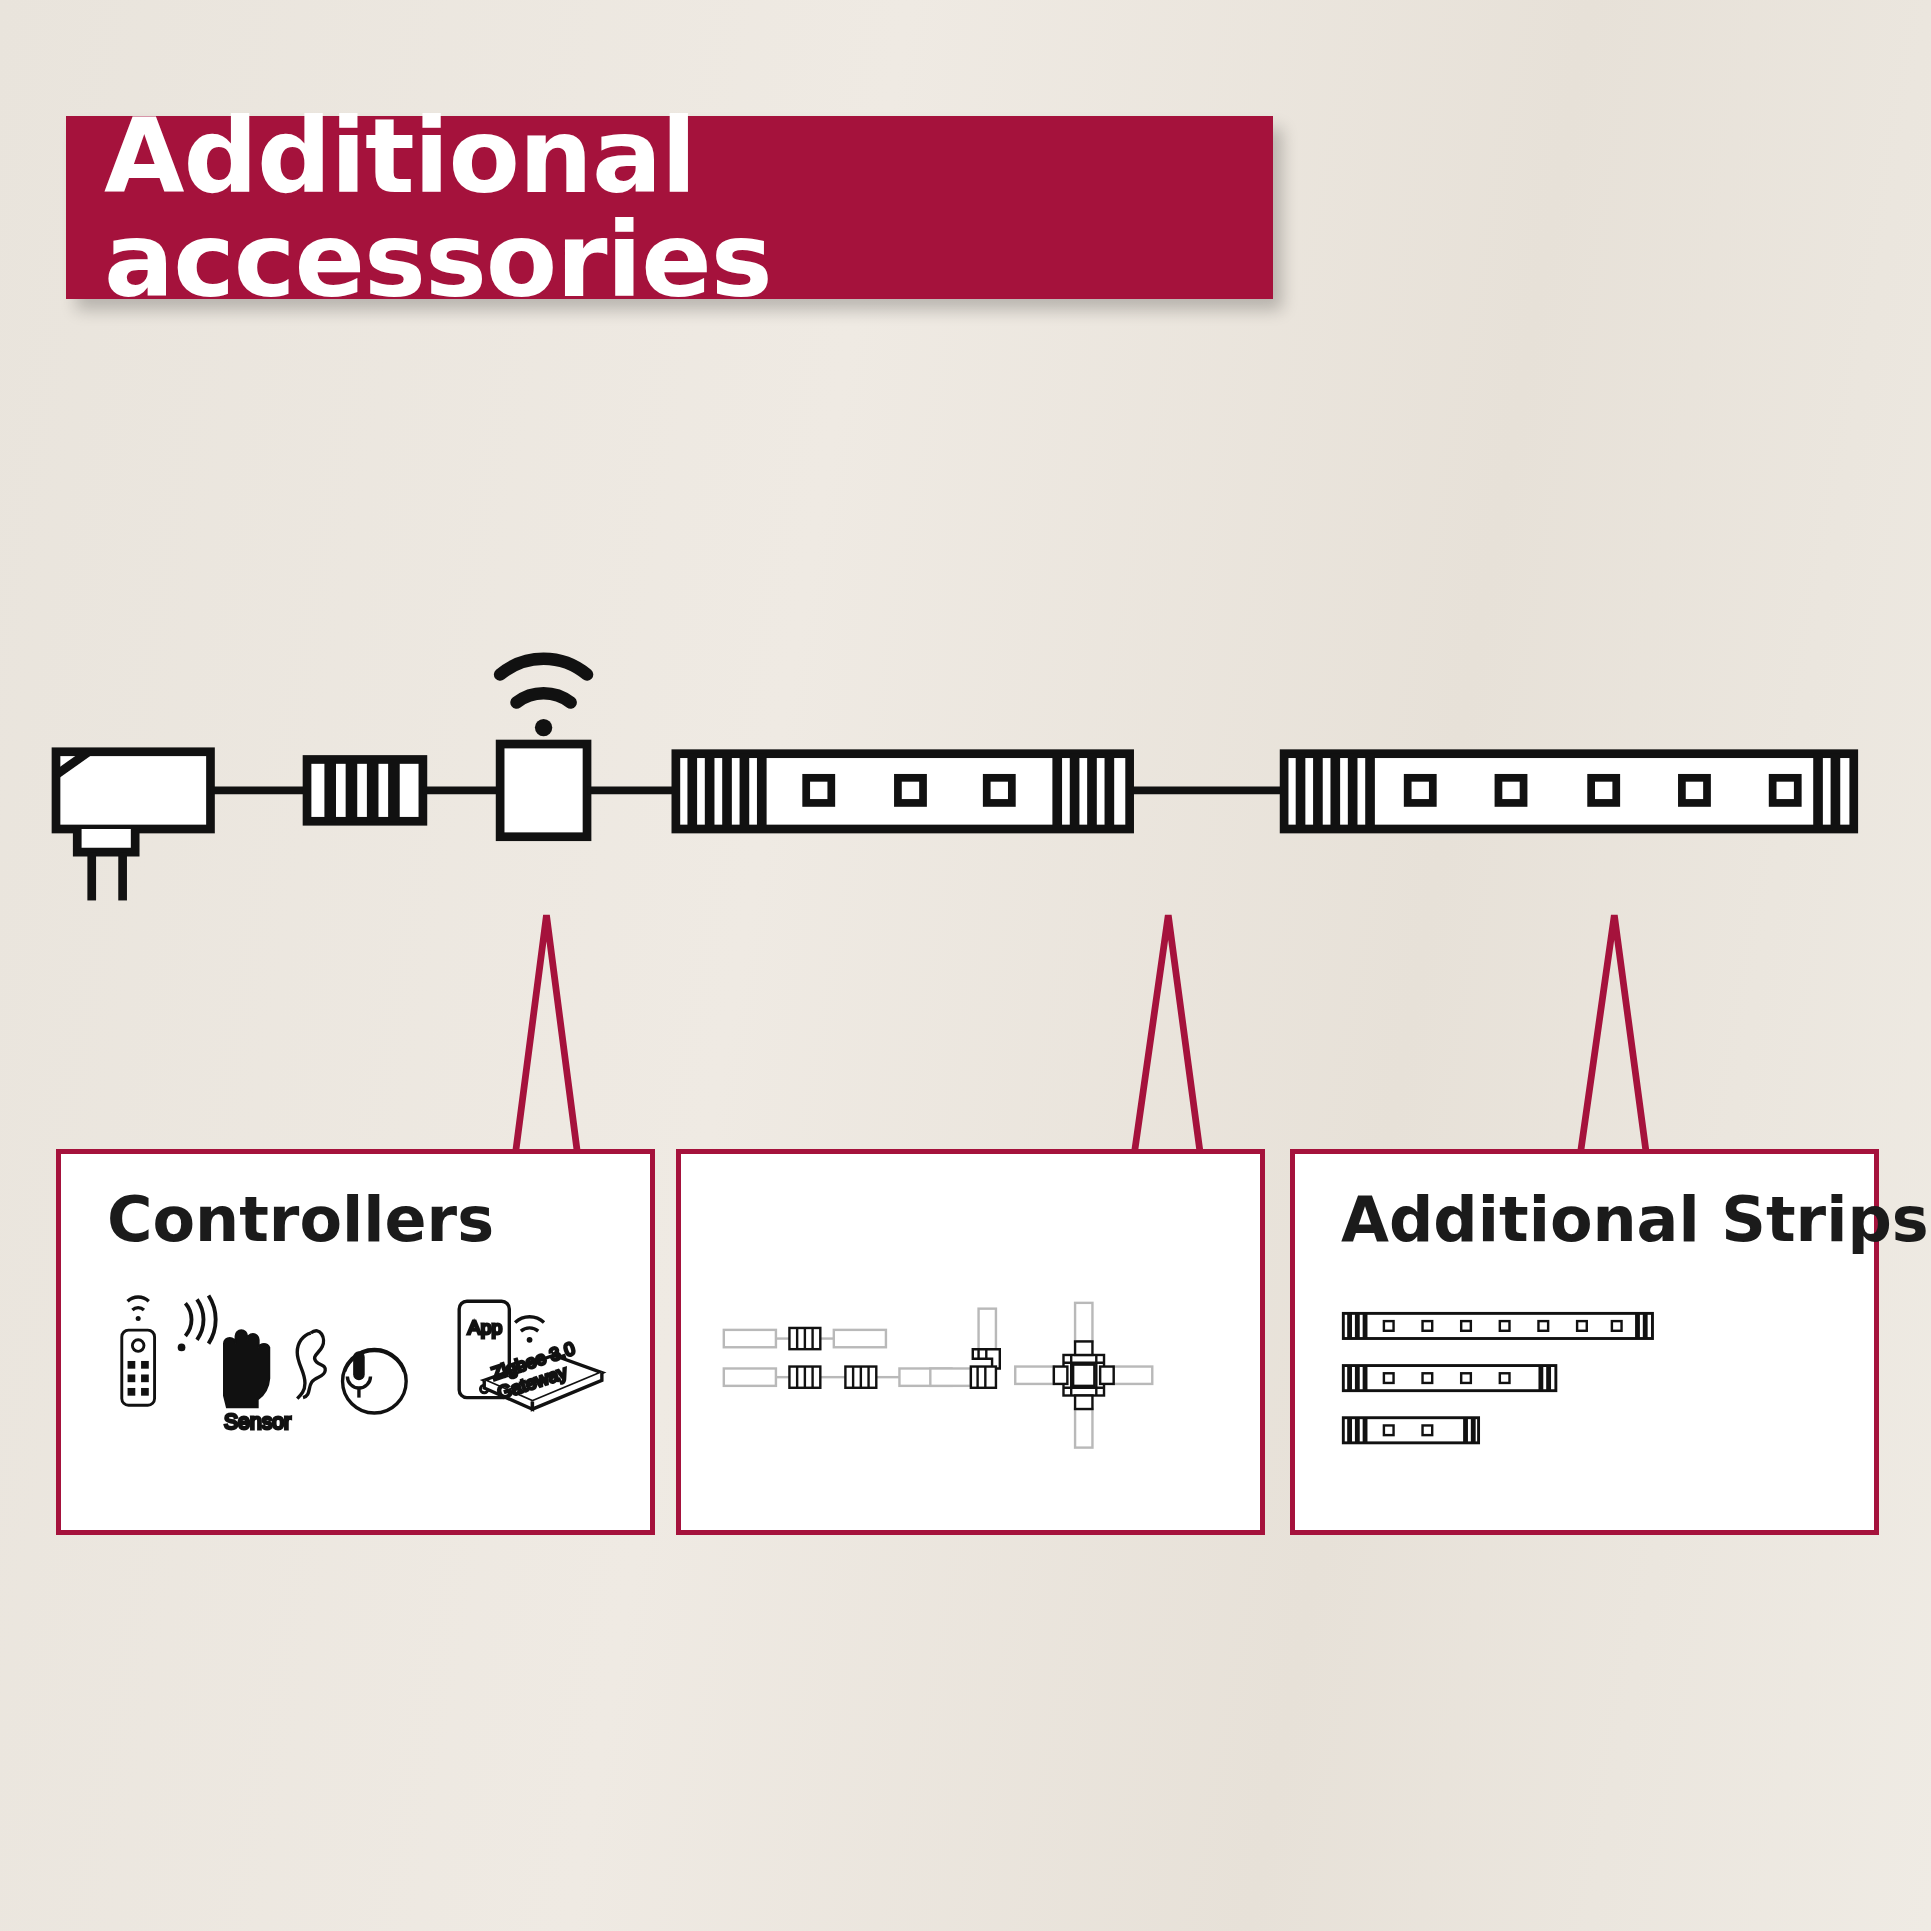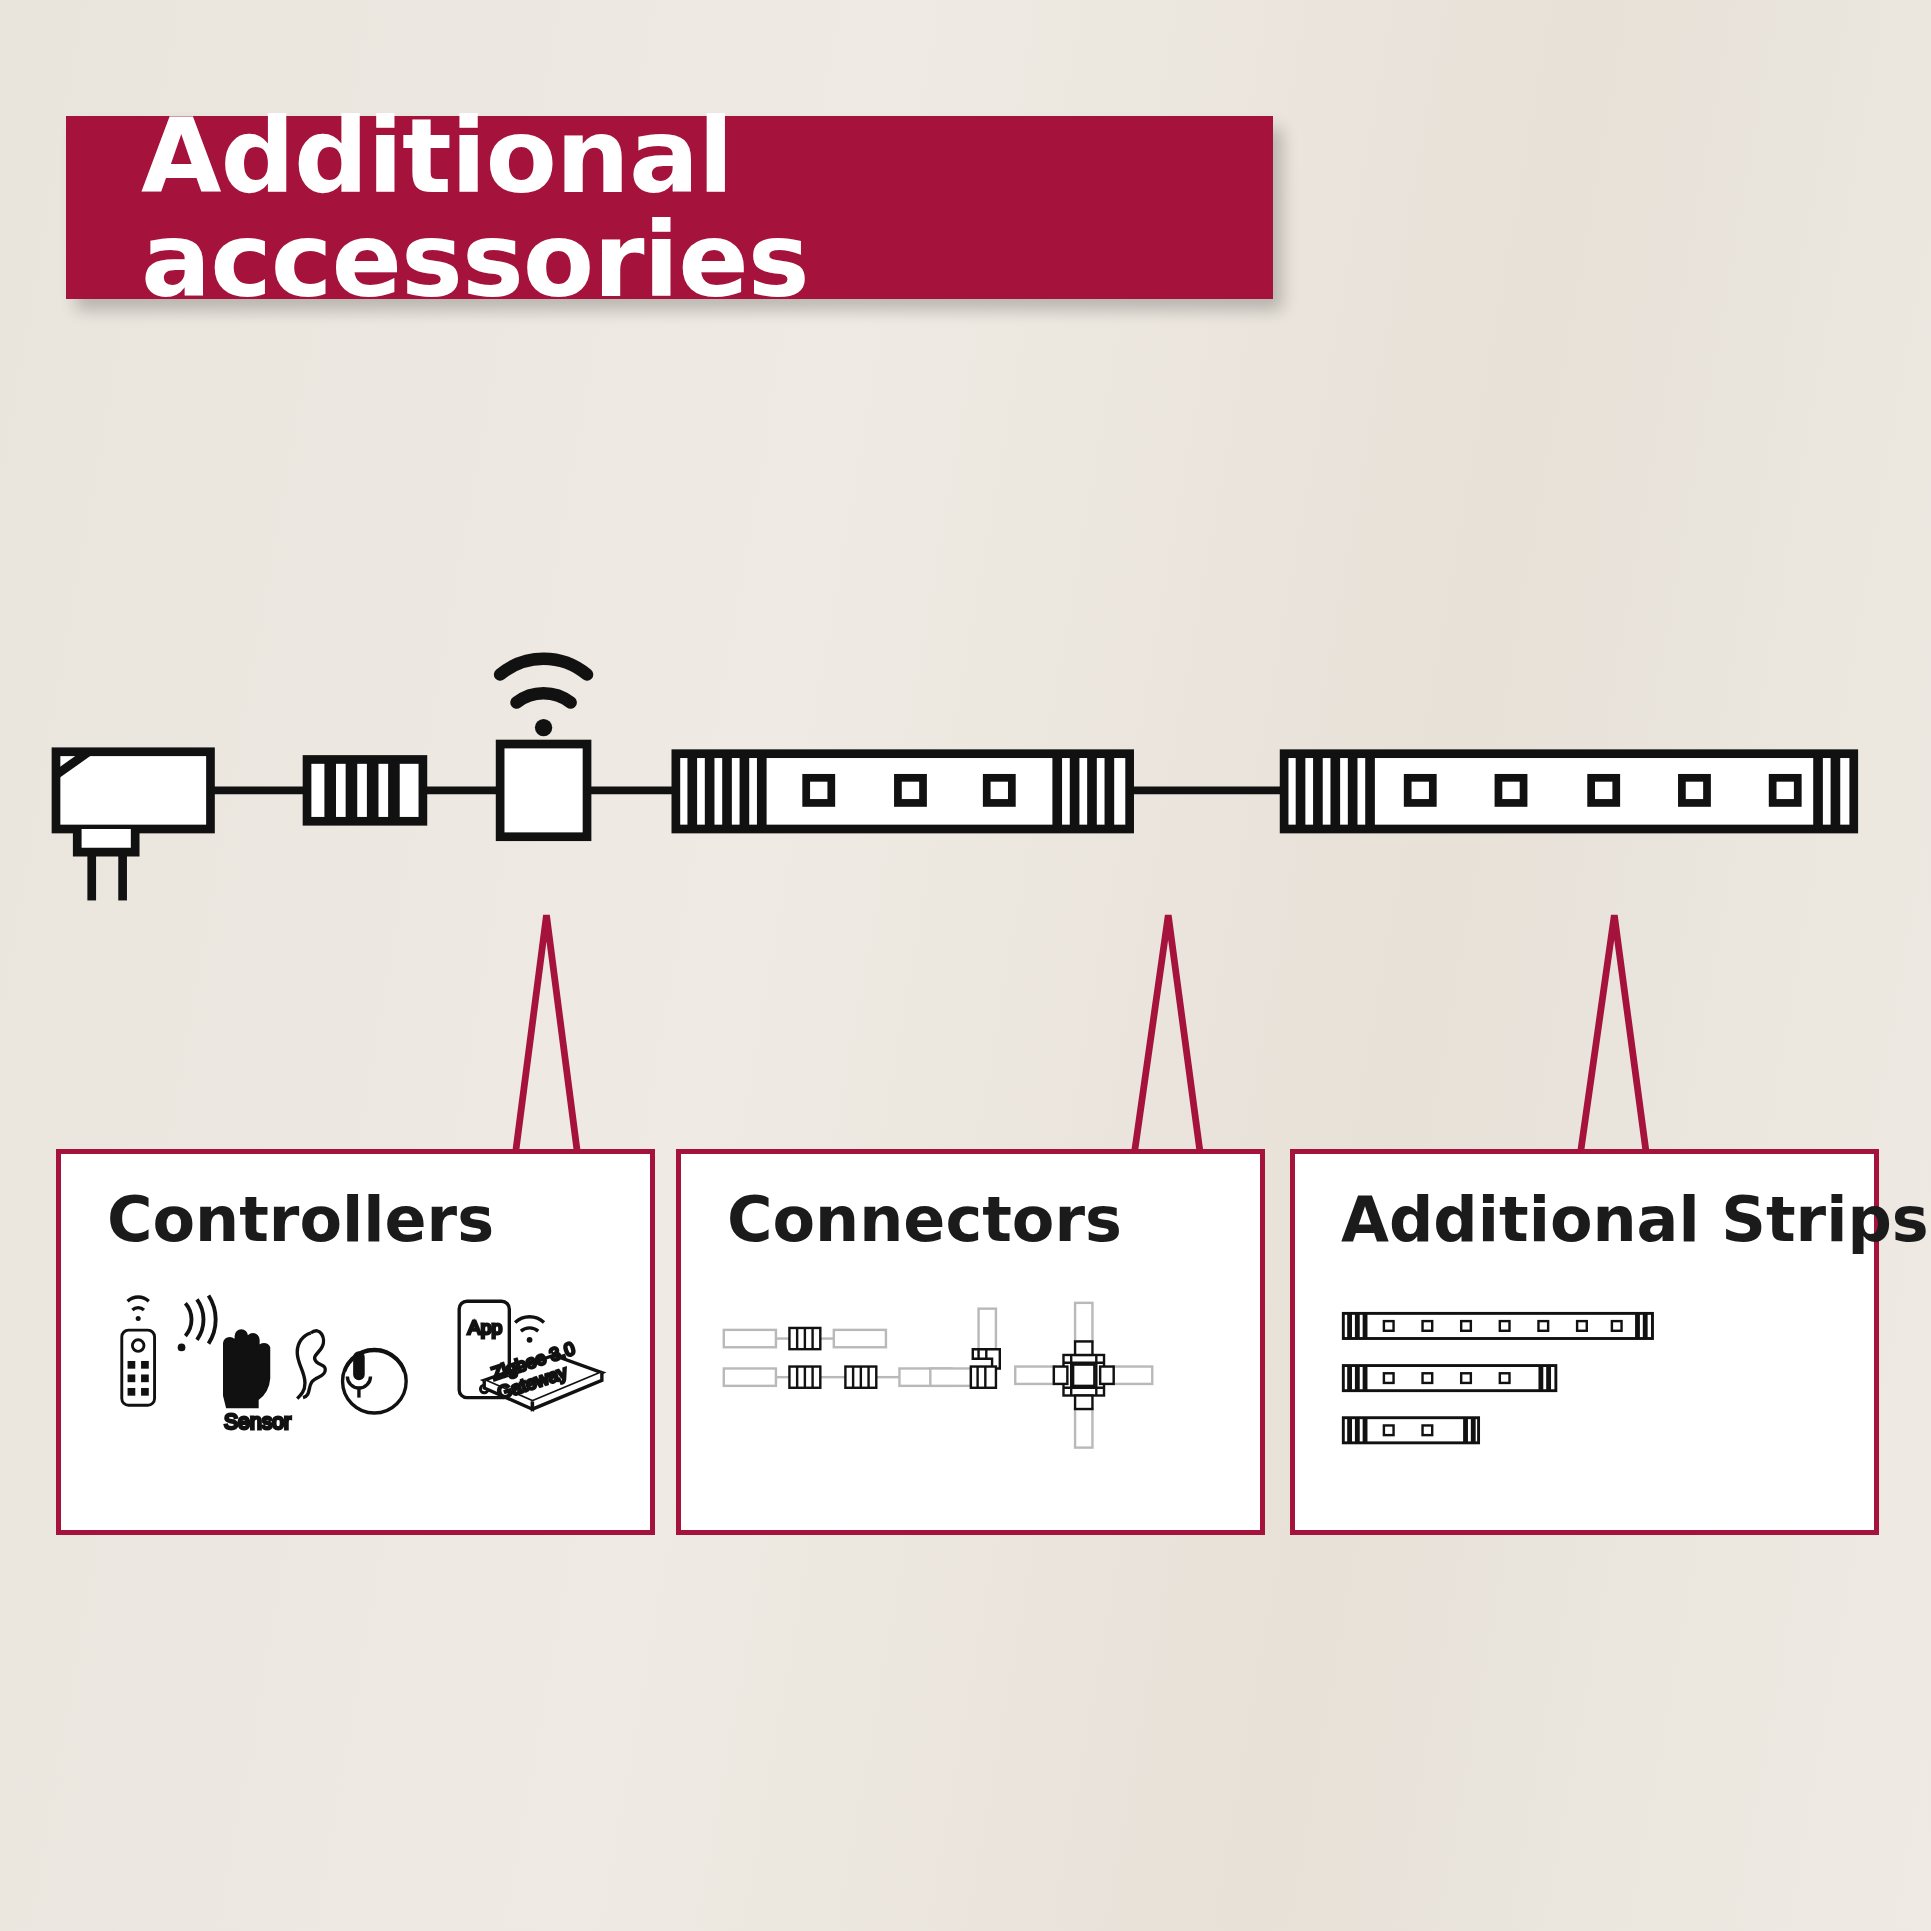--- a/index.html
+++ b/index.html
@@ -17,21 +17,21 @@
     position:absolute;left:66px;top:116px;width:1207px;height:183px;
     background:#a5123c;
     box-shadow:9.7px 11.6px 15.4px rgba(0,0,0,.22);
     display:flex;align-items:center;
   }
   .banner-text{
     color:#ffffff;
     font-size:104px;
     font-weight:bold;
     letter-spacing:-1px;
-    padding-left:75px;
+    padding-left:38px;
     line-height:1;
     font-family:"DejaVu Sans", sans-serif;
   }
 
   
   .panel{
     position:absolute;background:#ffffff;border:5.8px solid #a5123c;
     box-sizing:border-box;
   }
   .panel-title{
@@ -206,21 +206,20 @@
             <path d="M448 126 L448 134 L520 104 L520 96" fill="#ffffff" stroke-width="3.5"></path>
           </g>
           <text x="408" y="104" class="tiny-label" style="font-size:19px" transform="rotate(-18 408 104)">Zigbee 3.0</text>
           <text x="414" y="124" class="tiny-label" style="font-size:19px" transform="rotate(-18 414 124)">Gateway</text>
         </g>
       </svg>
     </div>
   </div>
 
   <div class="panel" id="panel-connectors">
-    <div class="panel-title">Connectors</div>
     <div class="svgwrap" style="left:29px;top:145px;width:541px;height:193px;">
       <svg width="541" height="193" viewBox="0 0 560 200" xmlns="http://www.w3.org/2000/svg">
 
         <g stroke="#b9b9b9" stroke-width="2.5" fill="#ffffff">
           <rect x="14" y="32" width="54" height="18"></rect>
           <rect x="128" y="32" width="54" height="18"></rect>
           <rect x="14" y="72" width="54" height="18"></rect>
           <rect x="196" y="72" width="54" height="18"></rect>
           <line x1="68" y1="41" x2="82" y2="41"></line>
           <line x1="114" y1="41" x2="128" y2="41"></line>

